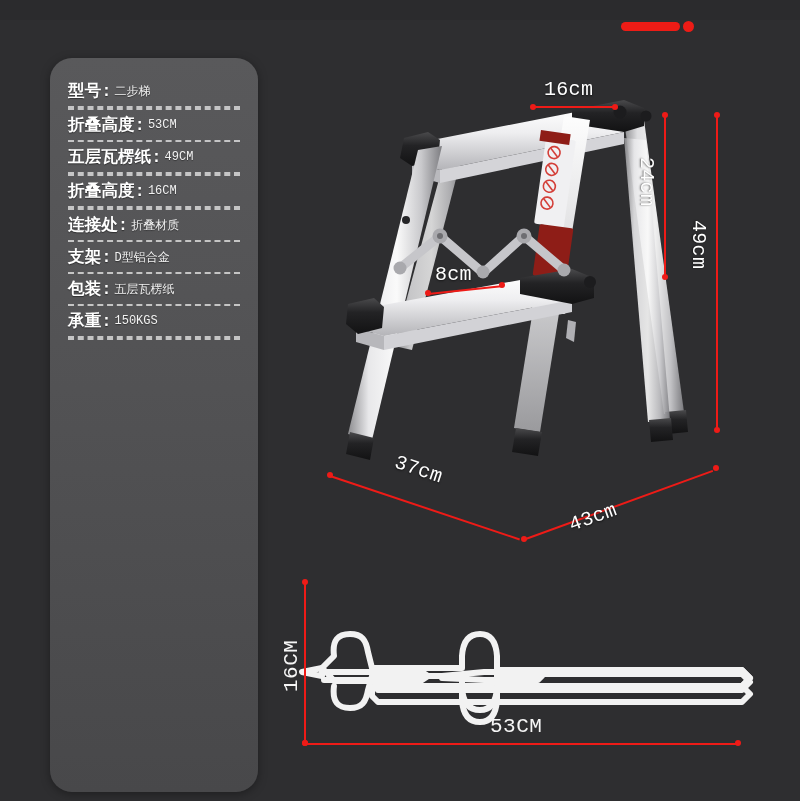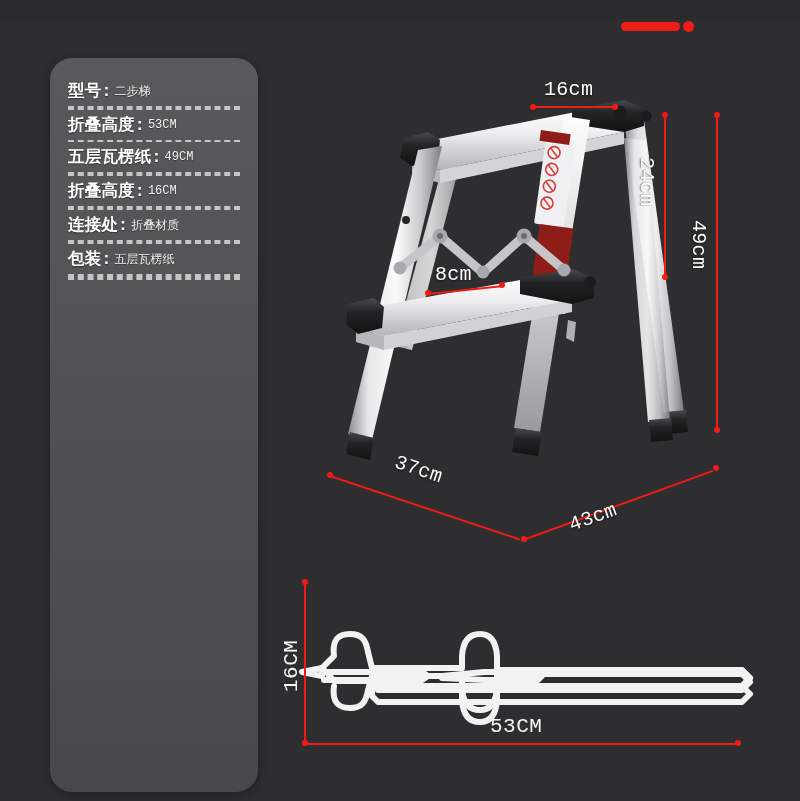--- a/index.html
+++ b/index.html
@@ -186,28 +186,36 @@
       <div class="spec-sep"></div>
 
       <div class="spec-sep"></div>
 
       <div class="spec-row">
         <span class="spec-label">连接处:</span>
         <span class="spec-value">折叠材质</span>
       </div>
       <div class="spec-sep"></div>
 
+      <div class="spec-row">
+        <span class="spec-label">支架:</span>
+        <span class="spec-value">D型铝合金</span>
+      </div>
       <div class="spec-sep"></div>
 
       <div class="spec-row">
         <span class="spec-label">包装:</span>
         <span class="spec-value">五层瓦楞纸</span>
       </div>
       <div class="spec-sep"></div>
 
+      <div class="spec-row">
+        <span class="spec-label">承重:</span>
+        <span class="spec-value">150KGS</span>
+      </div>
       <div class="spec-sep"></div>
 
       <div class="spec-sep"></div>
 
     </div>
   </div>
 
   <div id="product-photo">
 
     <svg id="ladder-svg" width="528" height="540" viewBox="0 0 528 540">

